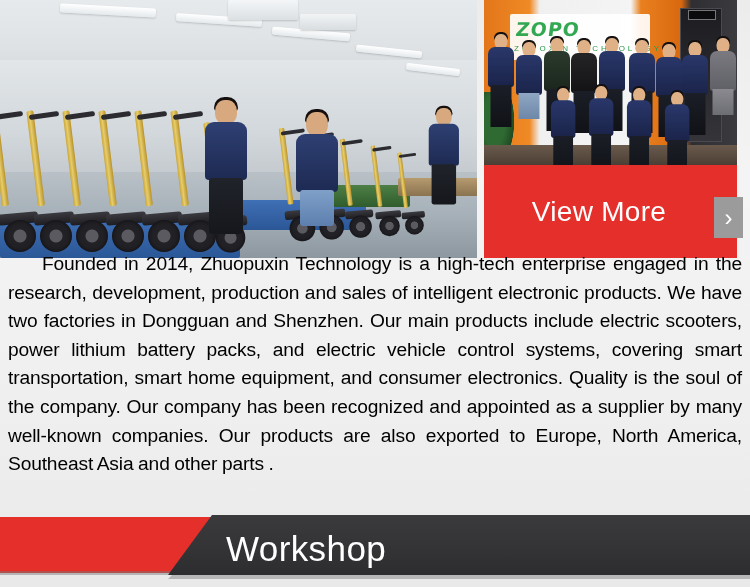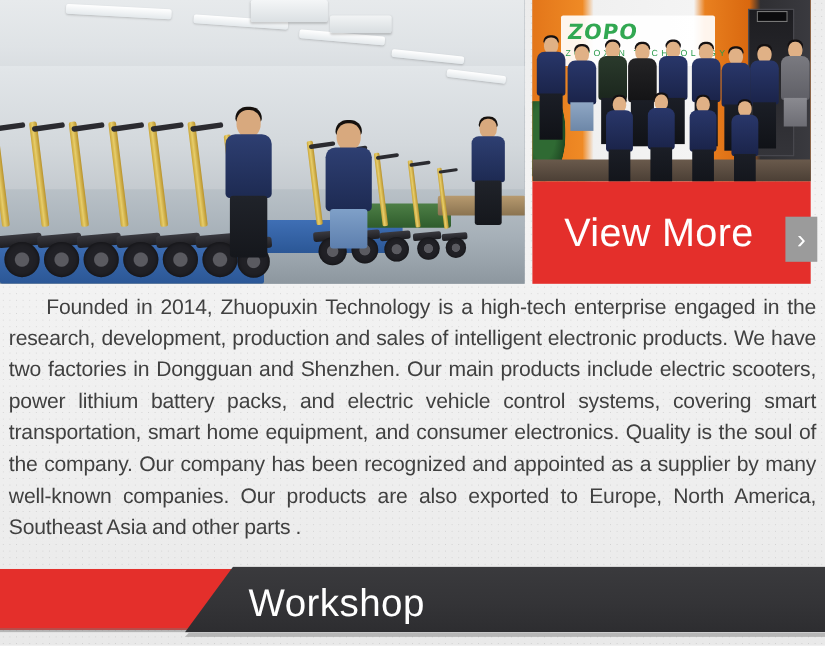--- a/index.html
+++ b/index.html
@@ -207,21 +207,21 @@
     background: #e42f2b;
   }
   .view-more-label {
     position: absolute;
     left: 484px; top: 165px;
     width: 230px; height: 93px;
     display: flex;
     align-items: center;
     justify-content: center;
     color: #ffffff;
-    font-size: 36px;
+    font-size: 28px;
     font-weight: 400;
     letter-spacing: 0.3px;
     font-family: "Liberation Sans", sans-serif;
     white-space: nowrap;
   }
   .view-more-arrow {
     position: absolute;
     left: 714px; top: 197px;
     width: 29px; height: 41px;
     background: #9b9b9b;
@@ -230,23 +230,23 @@
     justify-content: center;
     color: #ffffff;
     font-size: 24px;
     line-height: 1;
     font-family: "Liberation Sans", sans-serif;
   }
 
   
   .description {
     position: absolute;
-    left: 8px; top: 266px;
+    left: 8px; top: 250px;
     width: 734px;
-    color: #404040;
+    color: #000000;
     font-size: 19.2px;
     line-height: 28.6px;
     text-align: justify;
     text-align-last: left;
     text-indent: 34px;
     font-family: "Liberation Sans", sans-serif;
     word-spacing: -0.5px;
     letter-spacing: -0.15px;
   }
 

